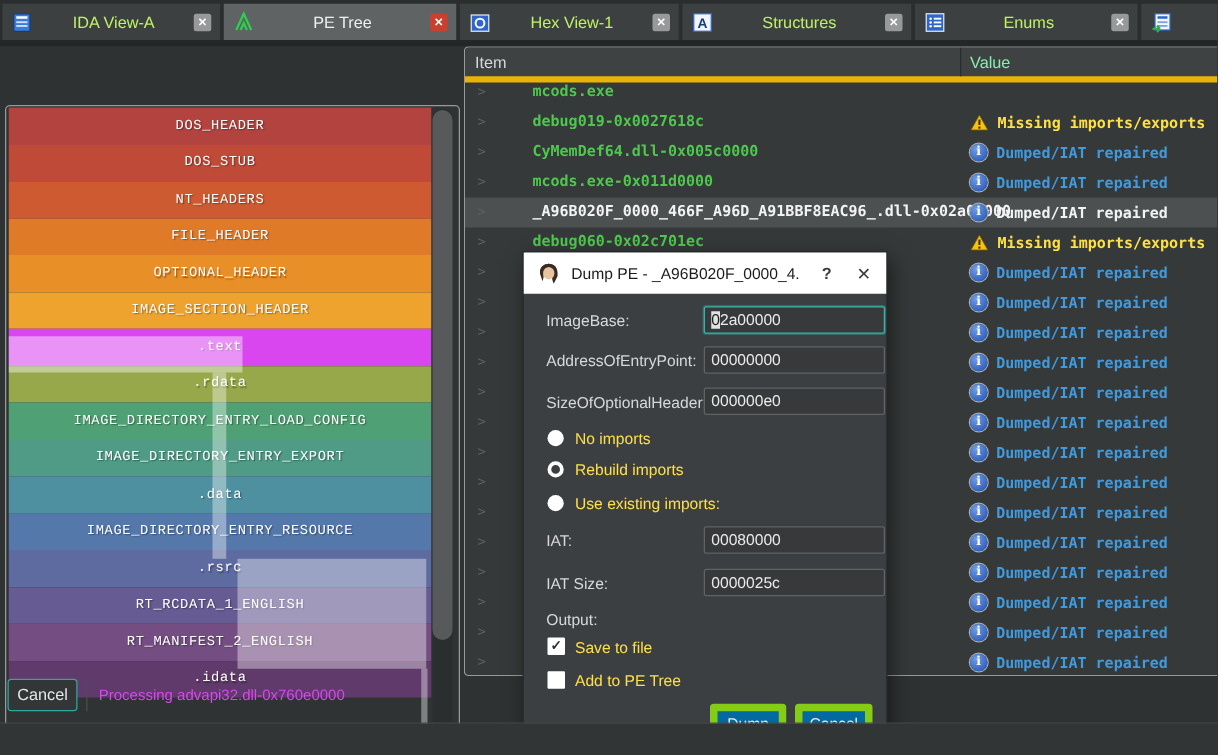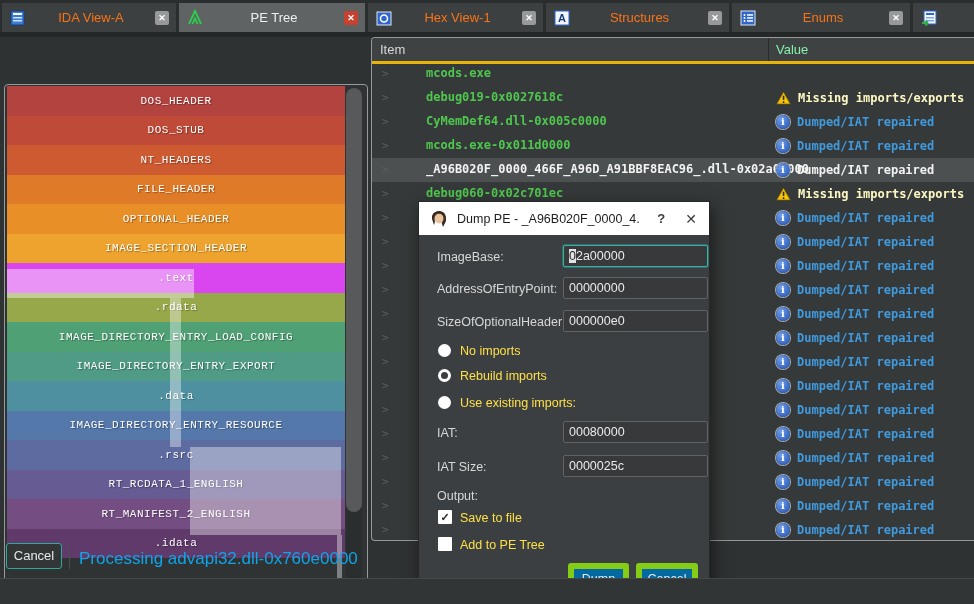--- a/index.html
+++ b/index.html
@@ -6,21 +6,21 @@
   body{width:974px;height:604px;position:relative;overflow:hidden;background:#2f3233;
        font-family:"Liberation Sans",sans-serif;-webkit-font-smoothing:antialiased;}
 
   
   .tabbar{position:absolute;left:0;top:0;width:100%;height:32px;background:#2b2e2f;
           display:flex;gap:3px;padding-left:2px;box-sizing:border-box;}
   .tab{height:29px;margin-top:3px;background:#3d4041;display:flex;align-items:center;
        padding:0 7px;box-sizing:border-box;flex:none;cursor:default;}
   .tab.active{background:#606364;}
   .tab-icon{width:18px;height:18px;flex:none;display:flex;align-items:center;}
-  .tab-label{flex:1;text-align:center;font-size:13px;color:#f97316;white-space:nowrap;overflow:hidden;}
+  .tab-label{flex:1;text-align:center;font-size:13px;color:#bef264;white-space:nowrap;overflow:hidden;}
   .tab.active .tab-label{color:#eef0f0;}
   .tab-close{width:14px;height:14px;border-radius:2px;background:#97999b;color:#fff;
              font-size:9px;line-height:14px;text-align:center;flex:none;font-weight:bold;}
   .tab-close.red{background:#c8402e;}
   .understrip{position:absolute;top:32px;left:0;width:100%;height:5px;background:#242728;}
 
   
   .left-panel{position:absolute;left:4px;top:37px;width:364px;height:504px;
               border:1px solid #97999a;border-radius:4px;background:#303334;
               box-sizing:border-box;overflow:hidden;margin-top:47px;}
@@ -30,36 +30,36 @@
               color:#ffffff;text-shadow:1px 1px 1px rgba(0,0,0,0.35);white-space:nowrap;}
   .ovl{position:absolute;background:rgba(255,255,255,0.42);pointer-events:none;}
   .sb-track{position:absolute;left:341px;top:2px;width:16px;height:496px;background:#2b2e2f;border-radius:8px;}
   .sb-thumb{position:absolute;left:341px;top:3px;width:16px;height:424px;background:#57595b;border-radius:8px;}
 
   
   .right-panel{position:absolute;left:371px;top:37px;width:603px;height:504px;
                border:1px solid #97999a;border-right:none;border-radius:4px 0 0 4px;
                background:#363939;box-sizing:border-box;overflow:hidden;}
   .tree-header{position:absolute;left:0;top:0;width:100%;height:23px;background:#3f4243;
-               border-bottom:3px solid #eab308;}
+               border-bottom:5px solid #eab308;}
   .th-item{position:absolute;left:8px;top:4px;font-size:13px;color:#d6d8d9;}
   .th-value{position:absolute;left:404px;top:4px;font-size:13px;color:#86efac;}
   .th-div{position:absolute;left:396px;top:0;width:1px;height:23px;background:#2a2d2e;}
   .tree-rows{position:absolute;left:0;top:24px;width:100%;}
   .trow{height:24px;position:relative;}
   .trow.selected{background:#4d5051;}
   .chevron{position:absolute;left:10px;top:5px;color:#5d6061;font-size:11px;
            font-family:"DejaVu Sans Mono",monospace;}
   .item-text{position:absolute;left:26px;top:4px;font-family:"DejaVu Sans Mono",monospace;
              font-size:12px;font-weight:bold;color:#4fc74f;white-space:pre;margin-left:28px;}
   .trow.selected .item-text{color:#f2f3f3;}
   .vcell{position:absolute;left:404px;top:0;height:24px;display:flex;align-items:center;gap:7px;}
   .vtext{font-family:"DejaVu Sans Mono",monospace;font-size:12px;font-weight:bold;white-space:pre;}
   .vtext.info{color:#419add;}
-  .vtext.warning{color:#fef9c3;}
+  .vtext.warning{color:#fde047;}
   .trow.selected .vtext{color:#f2f3f3;}
   .info-circle{width:14px;height:14px;border-radius:50%;flex:none;
                background:radial-gradient(circle at 35% 30%, #6f9ce8, #1d4fae);
                color:#fff;font-size:10px;font-weight:bold;text-align:center;line-height:14px;
                font-family:"DejaVu Serif",serif;box-shadow:0 0 0 1px #a9adaf;}
   .warn-wrap{width:15px;height:14px;flex:none;display:flex;}
 
   
   .dialog{position:absolute;left:419px;top:202px;width:290px;height:388px;background:#3c3f41;
           box-shadow:0 0 0 1px #26292a, 3px 5px 16px rgba(0,0,0,0.55);}
@@ -83,21 +83,21 @@
   .cbox.on::after{content:"\2713";}
   .dlg-btn{position:absolute;top:361px;height:23px;background:#0369a1;border:6px solid #84cc16;
            border-radius:3px;color:#e9eaea;font-size:12.5px;text-align:center;line-height:21px;
            box-sizing:border-box;}
 
   
   .bottom-cancel{position:absolute;left:6px;top:543px;width:56px;height:26px;border:1px solid #2fa89c;
                  border-radius:3px;color:#e6e8e8;font-size:13px;text-align:center;line-height:24px;
                  background:#333637;box-sizing:border-box;}
   .bottom-div{position:absolute;left:69px;top:544px;width:1px;height:25px;background:#4b4e4f;}
-  .status-message{position:absolute;left:79px;top:549px;font-size:17px;color:#0ea5e9;}
+  .status-message{position:absolute;left:79px;top:549px;font-size:12px;color:#d946ef;}
   .hline{position:absolute;left:0;top:578px;width:100%;height:1px;background:#454849;}
   .bottom-area{position:absolute;left:0;top:579px;width:100%;height:25px;background:#323536;}
 </style>
 </head>
 <body>
 
 <div class="tabbar" id="tabbar">
     <div class="tab" style="width: 174px;">
       <span class="tab-icon">
         <svg width="18" height="18" viewBox="0 0 18 18">

